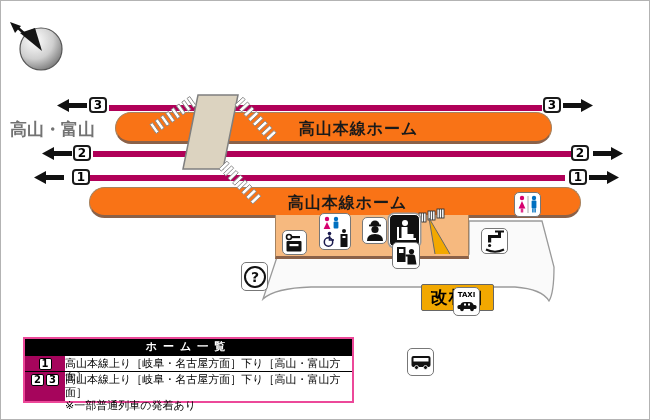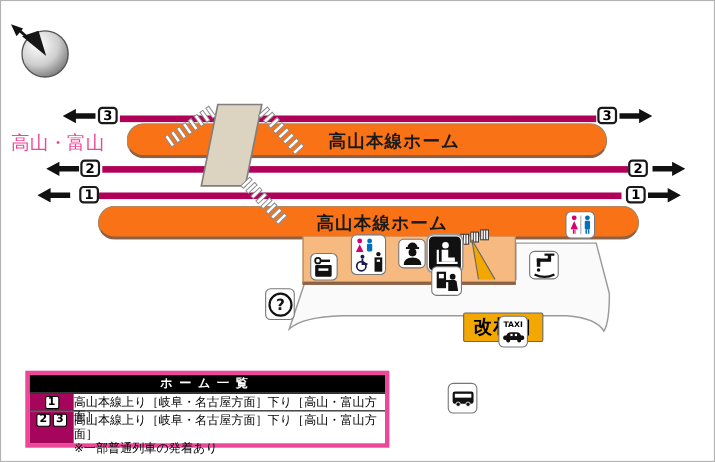--- a/index.html
+++ b/index.html
@@ -21,42 +21,42 @@
   .arrow{position:absolute;width:30px;height:13px;}
   
   .platform{
     position:absolute;background:#f97316;border:1px solid #a5825f;
     border-bottom:3px solid #8b6148;border-radius:17px;
   }
   .plat-label{
     position:absolute;width:100%;text-align:center;font-size:16px;font-weight:bold;
     letter-spacing:1px;color:#1a1a1a;
   }
-  .dir-label{position:absolute;font-weight:normal;color:#ec4899;white-space:nowrap;}
+  .dir-label{position:absolute;font-weight:bold;color:#737373;white-space:nowrap;}
   
   #concourse{
     position:absolute;left:274px;top:214px;width:194px;height:44px;background:#f6b97f;
     border-left:1px solid #a5825f;border-right:1px solid #a5825f;border-bottom:3px solid #8b6148;
   }
   
   .ic{
     position:absolute;background:#fff;border:1.5px solid #777;border-radius:5px;
     display:flex;align-items:center;justify-content:center;flex-direction:column;
   }
   .ic.dark{background:#111;border:1.5px solid #fff;box-shadow:0 0 0 1.5px #999;}
   .taxi-word{font-size:7px;font-weight:bold;line-height:8px;letter-spacing:0;}
   
   #gate-box{
     position:absolute;left:420px;top:251px;width:73px;height:27px;background:#f2a800;
     border:1px solid #666;border-radius:2px;display:flex;align-items:center;justify-content:center;
     font-size:17px;font-weight:bold;letter-spacing:1px;margin-top:32px;
   }
   
   #note{position:absolute;left:10px;top:314px;font-size:13px;font-weight:bold;}
-  #legend{position:absolute;left:22px;top:336px;width:331px;border:4px solid #ec4899;font-size:11px;background:#fff;}
+  #legend{position:absolute;left:22px;top:336px;width:331px;border:2px solid #ec4899;font-size:11px;background:#fff;}
   #legend .hdr{
     background:#000;color:#fff;font-weight:bold;text-align:center;height:16px;line-height:16px;
     letter-spacing:6px;
   }
   #legend .row{display:flex;border-top:1px solid #000;}
   #legend .pcol{
     width:40px;background:#a6055c;display:flex;align-items:flex-start;justify-content:center;
     gap:2px;padding-top:2px;
   }
   #legend .pnum{

